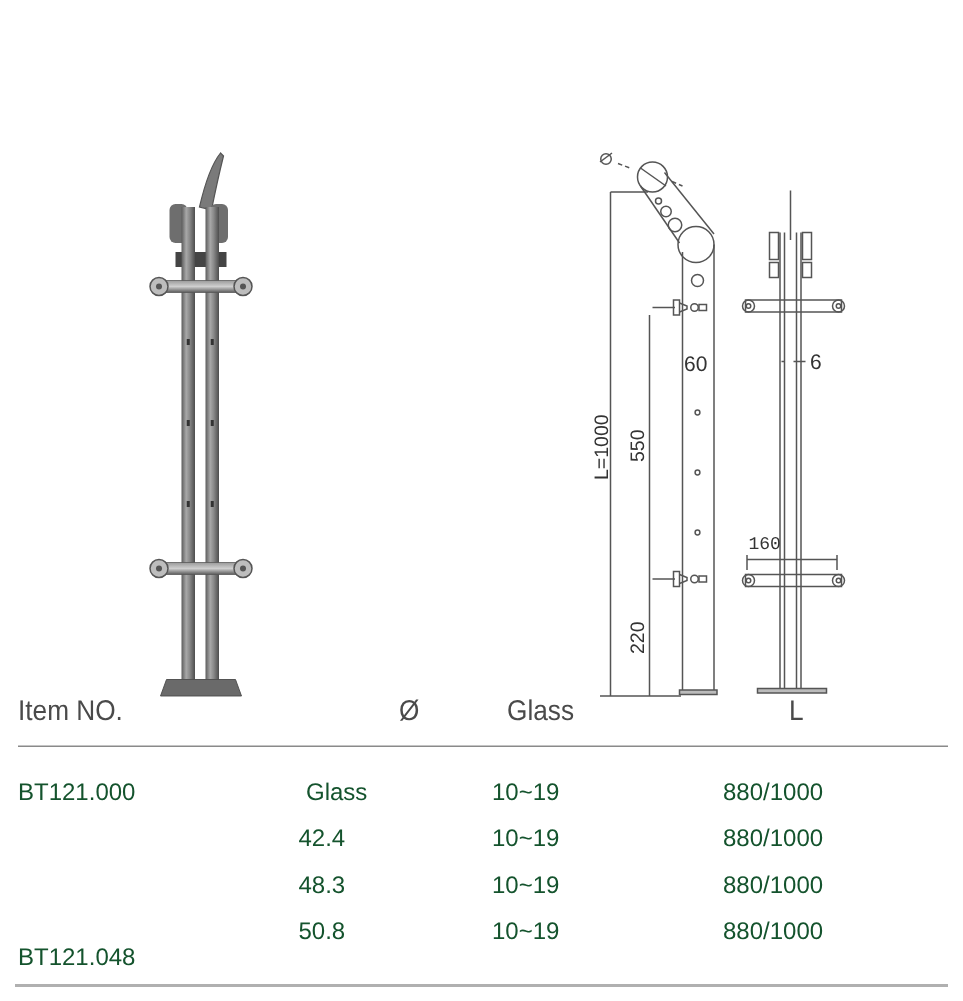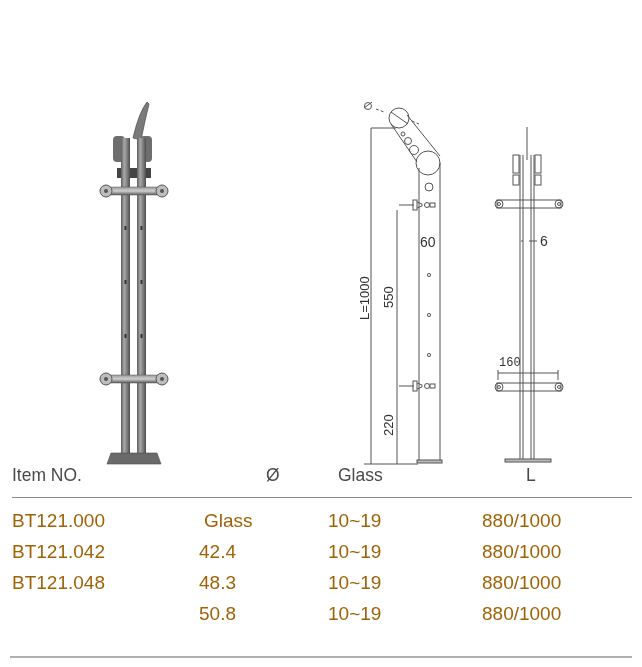--- a/index.html
+++ b/index.html
@@ -17,21 +17,21 @@
     }
     .figure-photo {
       position: absolute;
       left: 95px;
       top: 98px;
       width: 80px;
       height: 370px;
     }
     .figure-drawing-side {
       position: absolute;
-      left: 354px;
+      left: 390px;
       top: 98px;
       width: 100px;
       height: 370px;
     }
     .figure-drawing-front {
       position: absolute;
       left: 485px;
       top: 115px;
       width: 90px;
       height: 355px;
@@ -78,23 +78,23 @@
       left: 0;
       top: 503px;
       width: 642px;
     }
     .row {
       position: relative;
       height: 31px;
     }
     .td {
       position: absolute;
-      top: 8px;
-      font-size: 19px;
-      color: #a16207;
+      top: 18px;
+      font-size: 16px;
+      color: #14532d;
       line-height: 1;
       white-space: nowrap;
     }
     .footer-rule {
       position: absolute;
       left: 10px;
       top: 656px;
       width: 622px;
       height: 2px;
       background: #b0b0b0;
@@ -252,27 +252,26 @@
 <div class="header-rule"></div>
 
 <div class="rows">
   <div class="row">
     <span class="td" style="left:12px;">BT121.000</span>
     <span class="td" style="left:204px;">Glass</span>
     <span class="td" style="left:328px;">10~19</span>
     <span class="td" style="left:482px;">880/1000</span>
   </div>
   <div class="row">
-    <span class="td" style="left:12px;">BT121.042</span>
     <span class="td" style="left:199px;">42.4</span>
     <span class="td" style="left:328px;">10~19</span>
     <span class="td" style="left:482px;">880/1000</span>
   </div>
   <div class="row">
-    <span class="td" style="left:12px;">BT121.048</span>
+    <span class="td" style="left:12px;margin-top:48px;">BT121.048</span>
     <span class="td" style="left:199px;">48.3</span>
     <span class="td" style="left:328px;">10~19</span>
     <span class="td" style="left:482px;">880/1000</span>
   </div>
   <div class="row">
     <span class="td" style="left:199px;">50.8</span>
     <span class="td" style="left:328px;">10~19</span>
     <span class="td" style="left:482px;">880/1000</span>
   </div>
 </div>

